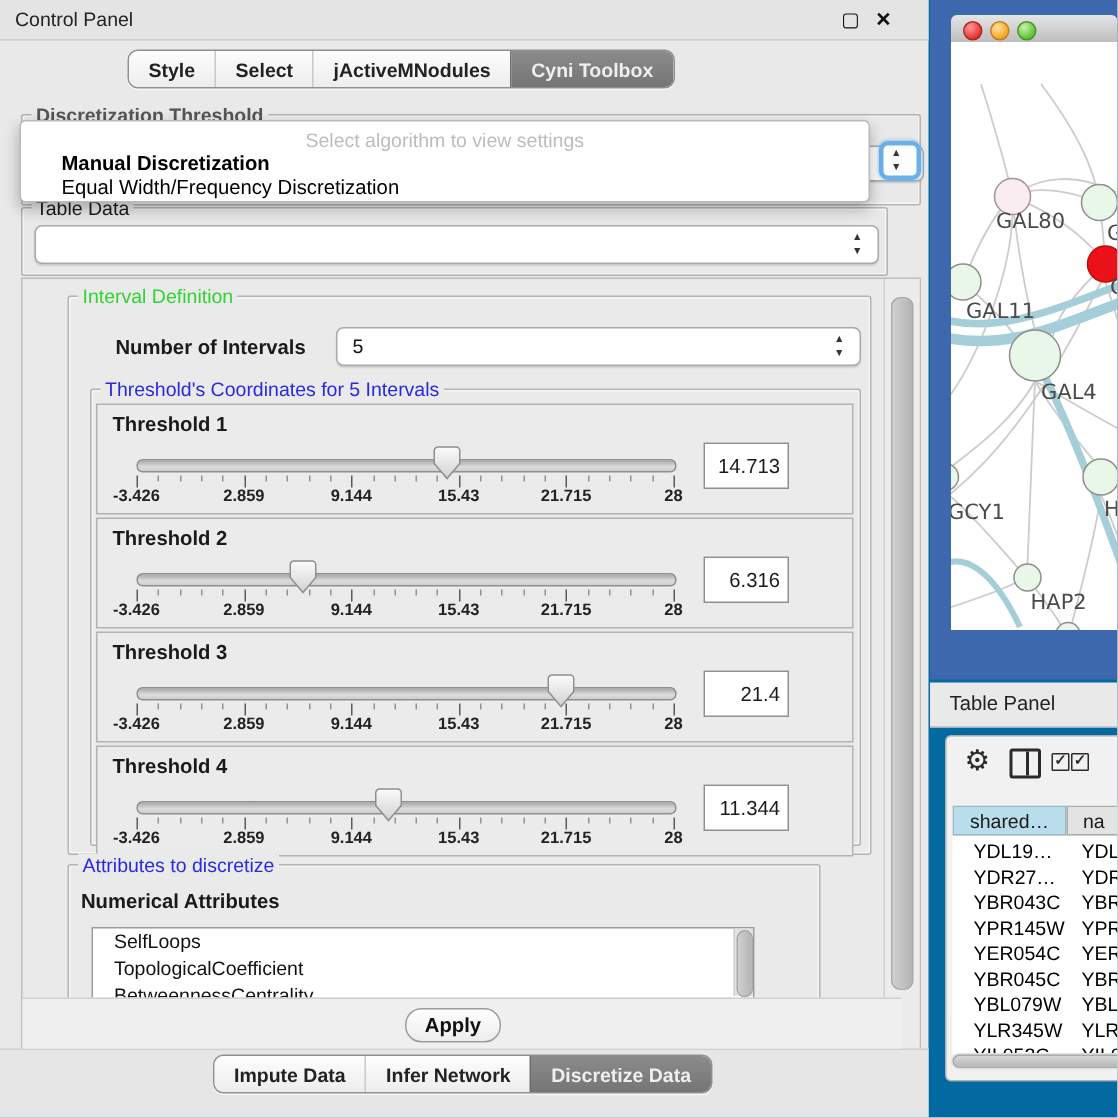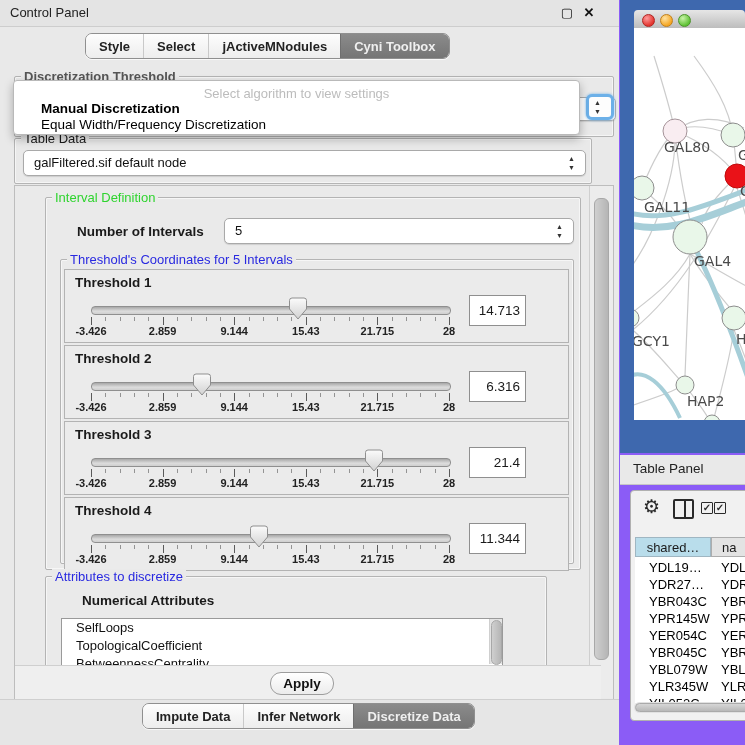--- a/index.html
+++ b/index.html
@@ -1,18 +1,18 @@
 <!DOCTYPE html>
 <html><head>
 <meta charset="utf-8">
 <style>
   html,body{margin:0;padding:0;background:#d8d8d8;}
   #root{position:relative;width:745px;height:745px;overflow:hidden;
         font-family:"Liberation Sans",sans-serif;font-size:13px;color:#1a1a1a;
-        background:#8b5cf6;}
+        background:#0369a1;}
   .abs{position:absolute;}
   
   #control-panel{position:absolute;left:0;top:0;width:619px;height:745px;background:#e9e9e9;}
   .cp-titlebar{position:absolute;left:0;top:0;width:100%;height:26px;background:#e4e4e4;
                border-bottom:1px solid #cdcdcd;}
   .cp-title{position:absolute;left:10px;top:5px;font-size:13px;color:#222;}
   .winbtn{position:absolute;top:4px;width:18px;height:18px;text-align:center;line-height:18px;
           font-size:13px;color:#111;cursor:default;}
   
   .tabgroup{position:absolute;display:flex;border:1px solid #8f8f8f;border-radius:7px;
@@ -139,21 +139,20 @@
 
     <div id="algo-popup">
       <div class="popup-hint">Select algorithm to view settings</div>
       <div class="popup-opt" style="top:20px;font-weight:bold;">Manual Discretization</div>
       <div class="popup-opt" style="top:36px;">Equal Width/Frequency Discretization</div>
     </div>
 
     <div class="group" style="left:14px;top:138px;width:576px;height:44px;">
       <span class="group-label">Table Data</span>
       <div class="combo" style="left:8px;top:11px;width:561px;height:24px;">
-        <span class="val">galFiltered.sif default node</span>
         <span class="spinner"></span>
       </div>
     </div>
 
     <div id="big-panel">
 
       <div class="group" style="left:30px;top:11px;width:534px;height:371px;background:#eaeaea;">
         <span class="group-label glabel-green" style="background:#eaeaea;">Interval Definition</span>
 
         <span class="abs" style="left:31px;top:26px;font-weight:bold;font-size:13.5px;">Number of Intervals</span>
@@ -348,21 +347,21 @@
                     <path d="M4,1 h12 a2.5,2.5 0 0 1 2.5,2.5 v8.5 l-8.5,10 l-8.5,-10 v-8.5 a2.5,2.5 0 0 1 2.5,-2.5 z" fill="url(#thg3)" stroke="#8f8f8f" stroke-width="1"></path>
                   </svg></div>
                 <div class="valbox">11.344</div>
               </div>
             </div>
         </div>
       </div>
 
       <div class="group" style="left:30px;top:390px;width:500px;height:118px;background:#eaeaea;">
         <span class="group-label glabel-blue" style="background:#eaeaea;">Attributes to discretize</span>
-        <span class="abs" style="left:8px;top:16px;font-weight:bold;font-size:13.5px;margin-left:28px;">Numerical Attributes</span>
+        <span class="abs" style="left:8px;top:16px;font-weight:bold;font-size:13.5px;">Numerical Attributes</span>
       </div>
       <div id="attr-list" style="left:46px;top:432px;">
           <div class="attr-item">SelfLoops</div>
           <div class="attr-item">TopologicalCoefficient</div>
           <div class="attr-item">BetweennessCentrality</div>
         </div>
       <div class="vscroll" style="left:474px;top:433px;width:12px;height:45px;">
         <div class="vthumb" style="left:1px;top:1px;width:9px;height:43px;"></div>
       </div>
 

